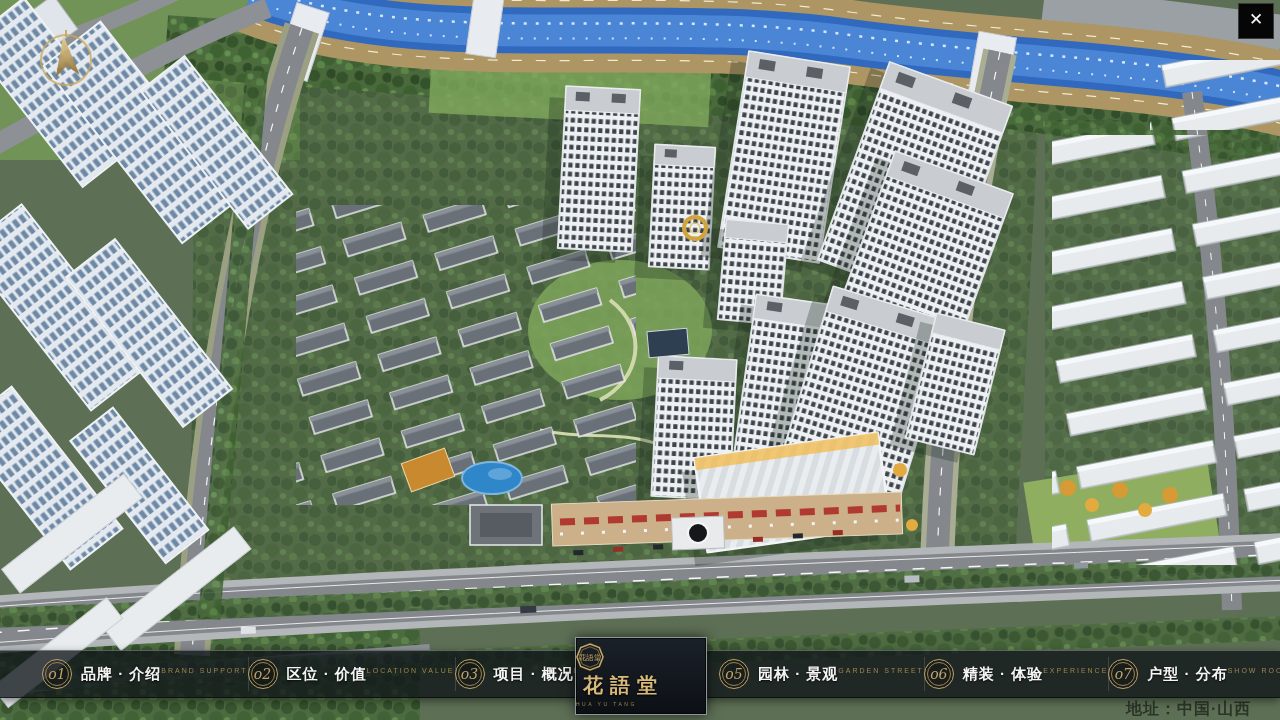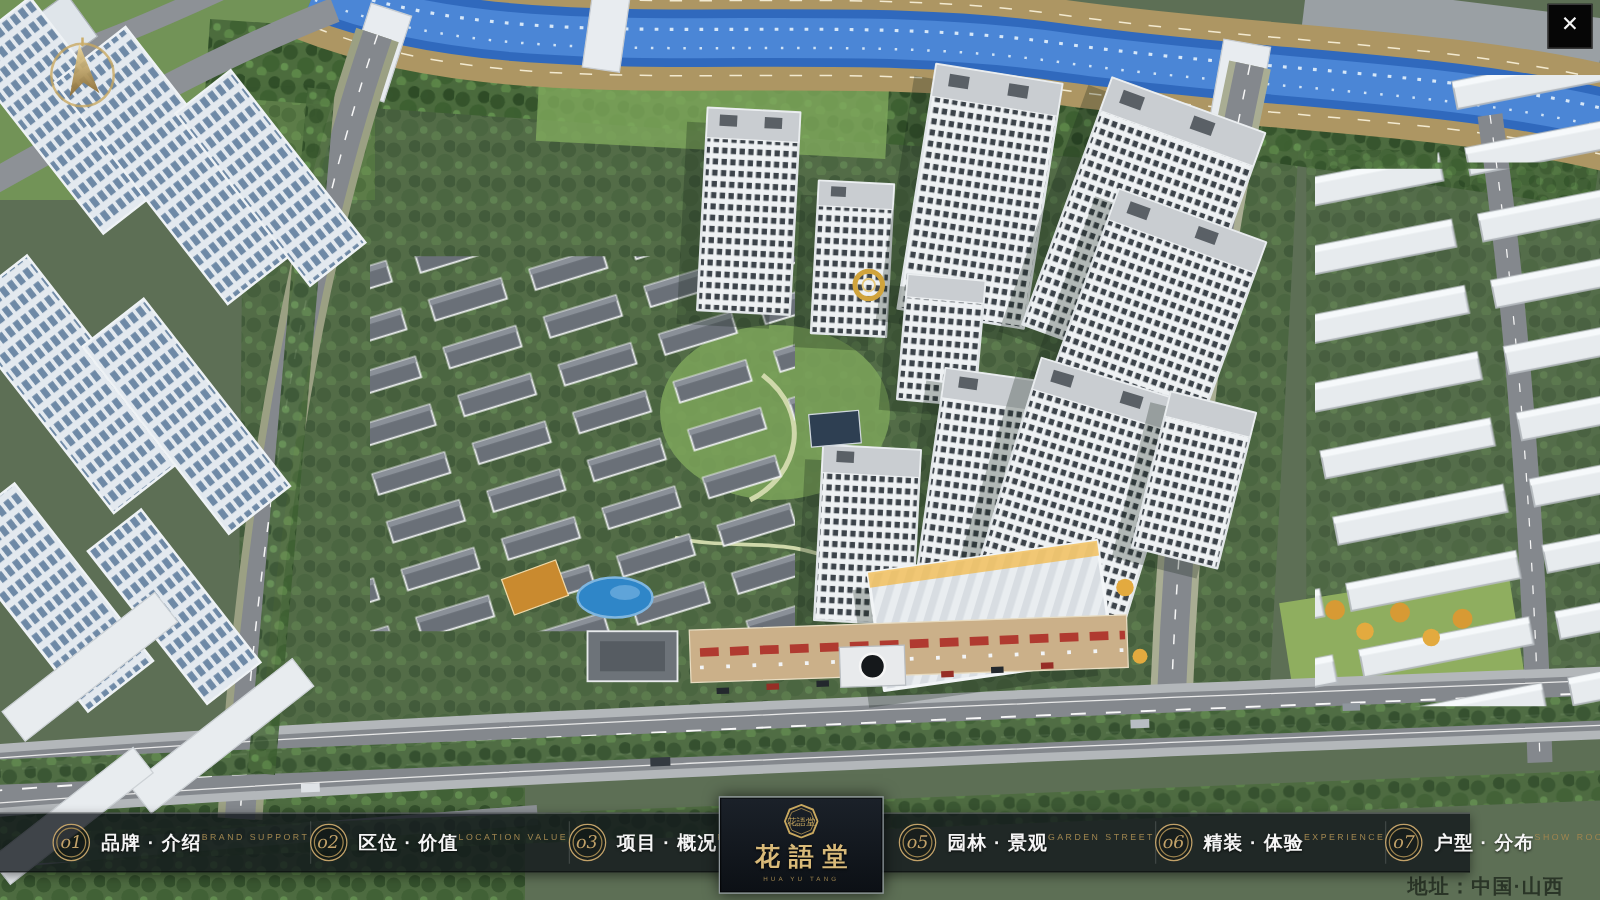--- a/index.html
+++ b/index.html
@@ -9,21 +9,21 @@
 
   
   .compass{position:absolute;left:34px;top:28px;width:64px;height:64px;z-index:4;opacity:.92;}
   .close-btn{position:absolute;right:6px;top:3px;width:34px;height:34px;z-index:7;
     background:#060606;border:1px solid #3a3a3a;color:#f5f5f5;font-size:17px;line-height:32px;
     text-align:center;cursor:pointer;user-select:none;}
   .address{position:absolute;left:1126px;top:699px;z-index:4;font-size:16px;font-weight:bold;
     letter-spacing:1px;color:rgba(38,48,36,.92);white-space:nowrap;}
 
   
-  .navbar{position:absolute;left:0;top:650px;width:1176px;height:46px;z-index:5;display:flex;
+  .navbar{position:absolute;left:0;top:650px;width:1280px;height:46px;z-index:5;display:flex;
     background:var(--nav_bg,rgba(16,20,25,.78));
     border-top:1px solid rgba(230,230,230,.32);border-bottom:1px solid rgba(0,0,0,.55);
     box-shadow:0 3px 8px rgba(0,0,0,.45);}
   .nav-group{display:flex;width:575px;}
   .nav-group.left{padding-left:42px;}
   .nav-group.right{margin-left:102px;padding-right:42px;}
   .nav-item{flex:1;display:flex;align-items:center;justify-content:center;gap:9px;
     position:relative;cursor:pointer;}
   .nav-item + .nav-item::before{content:"";position:absolute;left:0;top:6px;bottom:6px;
     width:1px;background:rgba(255,255,255,.14);}
@@ -36,21 +36,21 @@
   .labels{display:flex;flex-direction:row;align-items:flex-start;}
   .cn{color:#f5f5f5;font-size:15px;font-weight:bold;letter-spacing:1px;white-space:nowrap;
     text-shadow:0 1px 2px rgba(0,0,0,.8);}
   .en{color:var(--gold_dim,#9a7f4e);font-size:7px;letter-spacing:2px;margin-top:2px;
     white-space:nowrap;}
 
   
   .logo-panel{position:absolute;left:575px;top:637px;width:130px;height:76px;z-index:6;
     background:linear-gradient(#1b2129,#0c1015);border:1px solid #8f969c;
     box-shadow:0 0 12px rgba(0,0,0,.65), inset 0 0 0 1px rgba(0,0,0,.6);
-    display:flex;flex-direction:column;align-items:center;cursor:pointer;}
+    display:flex;flex-direction:column;align-items:flex-start;cursor:pointer;}
   .seal{margin-top:5px;width:28px;height:28px;}
   .logo-cn{margin-top:1px;color:#d9ba79;font-family:"DejaVu Serif","Liberation Serif",serif;
     font-weight:bold;font-size:20px;letter-spacing:7px;padding-left:7px;
     text-shadow:0 1px 2px #000;white-space:nowrap;}
   .logo-en{margin-top:2px;color:var(--gold_dim,#9a7f4e);font-size:5px;letter-spacing:2.5px;
     white-space:nowrap;}
 </style>
 </head>
 <body>
 

